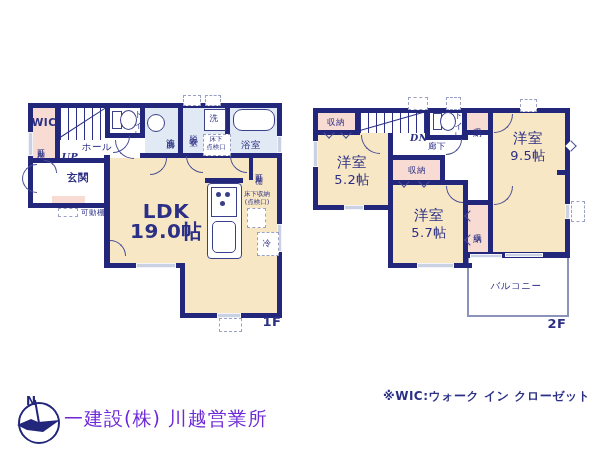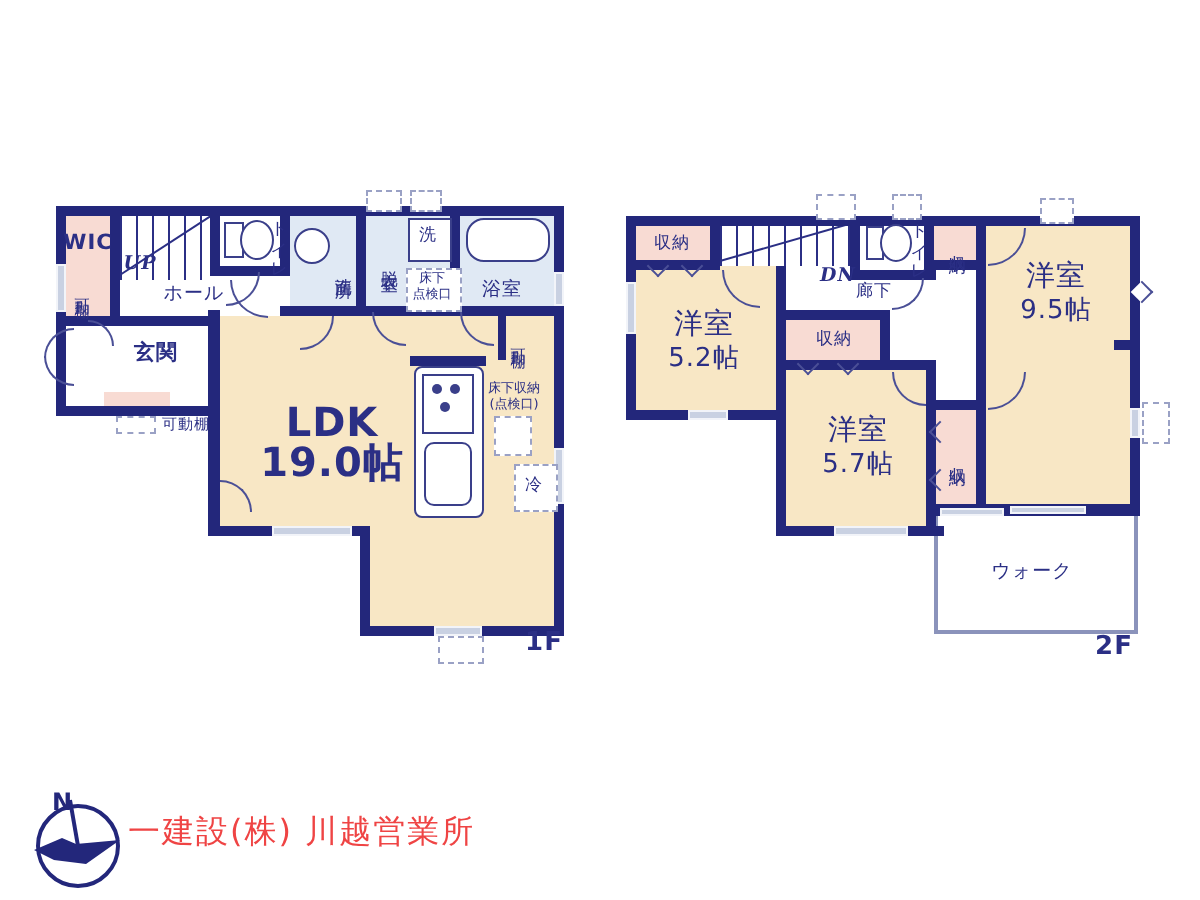--- a/index.html
+++ b/index.html
@@ -28,21 +28,21 @@
   .arc{position:absolute;}
   .arc-tl{border-top:1.2px solid #4a4f96;border-left:1.2px solid #4a4f96;border-top-left-radius:100%;}
   .arc-tr{border-top:1.2px solid #4a4f96;border-right:1.2px solid #4a4f96;border-top-right-radius:100%;}
   .arc-bl{border-bottom:1.2px solid #4a4f96;border-left:1.2px solid #4a4f96;border-bottom-left-radius:100%;}
   .arc-br{border-bottom:1.2px solid #4a4f96;border-right:1.2px solid #4a4f96;border-bottom-right-radius:100%;}
   .fx{position:absolute;background:#fff;border:1px solid #3a3f8a;}
   .stairs{position:absolute;background:repeating-linear-gradient(90deg,#2b2f85 0 1.2px,transparent 1.2px 8px);}
   .diag{position:absolute;height:1.2px;background:#2b2f85;transform-origin:left center;}
   .tri{position:absolute;width:7px;height:7px;border-top:1px solid #4a4f96;border-right:1px solid #4a4f96;}
   .balc{position:absolute;background:#fff;border:2px solid #8b93bb;border-top:none;}
-  #company{position:absolute;color:#ef4444;font-size:16px;letter-spacing:1px;}
+  #company{position:absolute;color:#6d28d9;font-size:19px;letter-spacing:1px;}
   #wicnote{position:absolute;color:#2b2f85;font-size:12px;font-weight:bold;letter-spacing:0.5px;}
 </style>
 </head>
 <body>
 
 <div id="canvas">
 
   <div>
 
     <div class="room pink" style="left:33px;top:108px;width:22px;height:50px;"></div>
@@ -103,21 +103,21 @@
     <span class="arc arc-br" style="left:113px;top:136px;width:16px;height:16px;"></span>
     <span class="arc arc-bl" style="left:115px;top:140px;width:18px;height:18px;"></span>
     <span class="arc arc-br" style="left:150px;top:158px;width:16px;height:16px;"></span>
     <span class="arc arc-bl" style="left:186px;top:156px;width:16px;height:16px;"></span>
     <span class="arc arc-bl" style="left:230px;top:156px;width:16px;height:16px;"></span>
     <span class="arc arc-tr" style="left:110px;top:240px;width:15px;height:15px;"></span>
     <span class="arc arc-tr" style="left:44px;top:160px;width:12px;height:12px;"></span>
 
     <span class="lbl s10" style="left:44px;top:122px;">WIC</span>
     <span class="lbl s7 v" style="left:41px;top:145px;">可動棚</span>
-    <span class="lbl s9 it" style="left:70px;top:132px;">UP</span>
+    <span class="lbl s9 it" style="left:70px;top:157px;">UP</span>
     <span class="lbl s9" style="left:97px;top:147px;">ホール</span>
     <span class="lbl s8 v" style="left:139px;top:120px;">トイレ</span>
     <span class="lbl s8 v" style="left:171px;top:134px;">洗面所</span>
     <span class="lbl s8 v" style="left:194px;top:130px;">脱衣室</span>
     <span class="lbl s8" style="left:214px;top:118px;">洗</span>
     <span class="lbl s6" style="left:216px;top:144px;">床下
 点検口</span>
     <span class="lbl s9" style="left:251px;top:145px;">浴室</span>
     <span class="lbl s7 v" style="left:259px;top:170px;">可動棚</span>
     <span class="lbl s10" style="left:78px;top:177px;">玄関</span>
@@ -198,24 +198,25 @@
     <span class="lbl s8 v" style="left:459px;top:121px;">トイレ</span>
     <span class="lbl s8 v" style="left:478px;top:122px;">収納</span>
     <span class="lbl s14" style="left:528px;top:139px;">洋室</span>
     <span class="lbl s13" style="left:528px;top:156px;">9.5帖</span>
     <span class="lbl s14" style="left:352px;top:163px;">洋室</span>
     <span class="lbl s13" style="left:352px;top:180px;">5.2帖</span>
     <span class="lbl s8" style="left:417px;top:170px;">収納</span>
     <span class="lbl s14" style="left:429px;top:216px;">洋室</span>
     <span class="lbl s13" style="left:429px;top:233px;">5.7帖</span>
     <span class="lbl s8 v" style="left:478px;top:228px;">収納</span>
-    <span class="lbl s9" style="left:516px;top:286px;">ウォーク</span>
+    <span class="lbl s9" style="left:516px;top:286px;">バルコニー</span>
     <span class="lbl s13 b" style="left:557px;top:324px;">2F</span>
   </div>
 
   <svg style="position:absolute;left:12px;top:392px;" width="54" height="56" viewBox="0 0 54 56">
     <circle cx="27" cy="31" r="20" fill="none" stroke="#23277b" stroke-width="2"></circle>
     <line x1="27" y1="31" x2="23" y2="8" stroke="#23277b" stroke-width="2"></line>
     <polygon points="5,33 19,27 26,30 48,28 31,40 15,38" fill="#23277b"></polygon>
     <text x="14" y="13" font-size="12" font-weight="bold" fill="#23277b" font-family="DejaVu Sans, sans-serif">N</text>
   </svg>
   <div id="company" style="left:64px;top:406px;">一建設(株) 川越営業所</div>
+  <div id="wicnote" style="left:383px;top:388px;">※WIC:ウォーク イン クローゼット</div>
 </div>
 
 </body></html>

